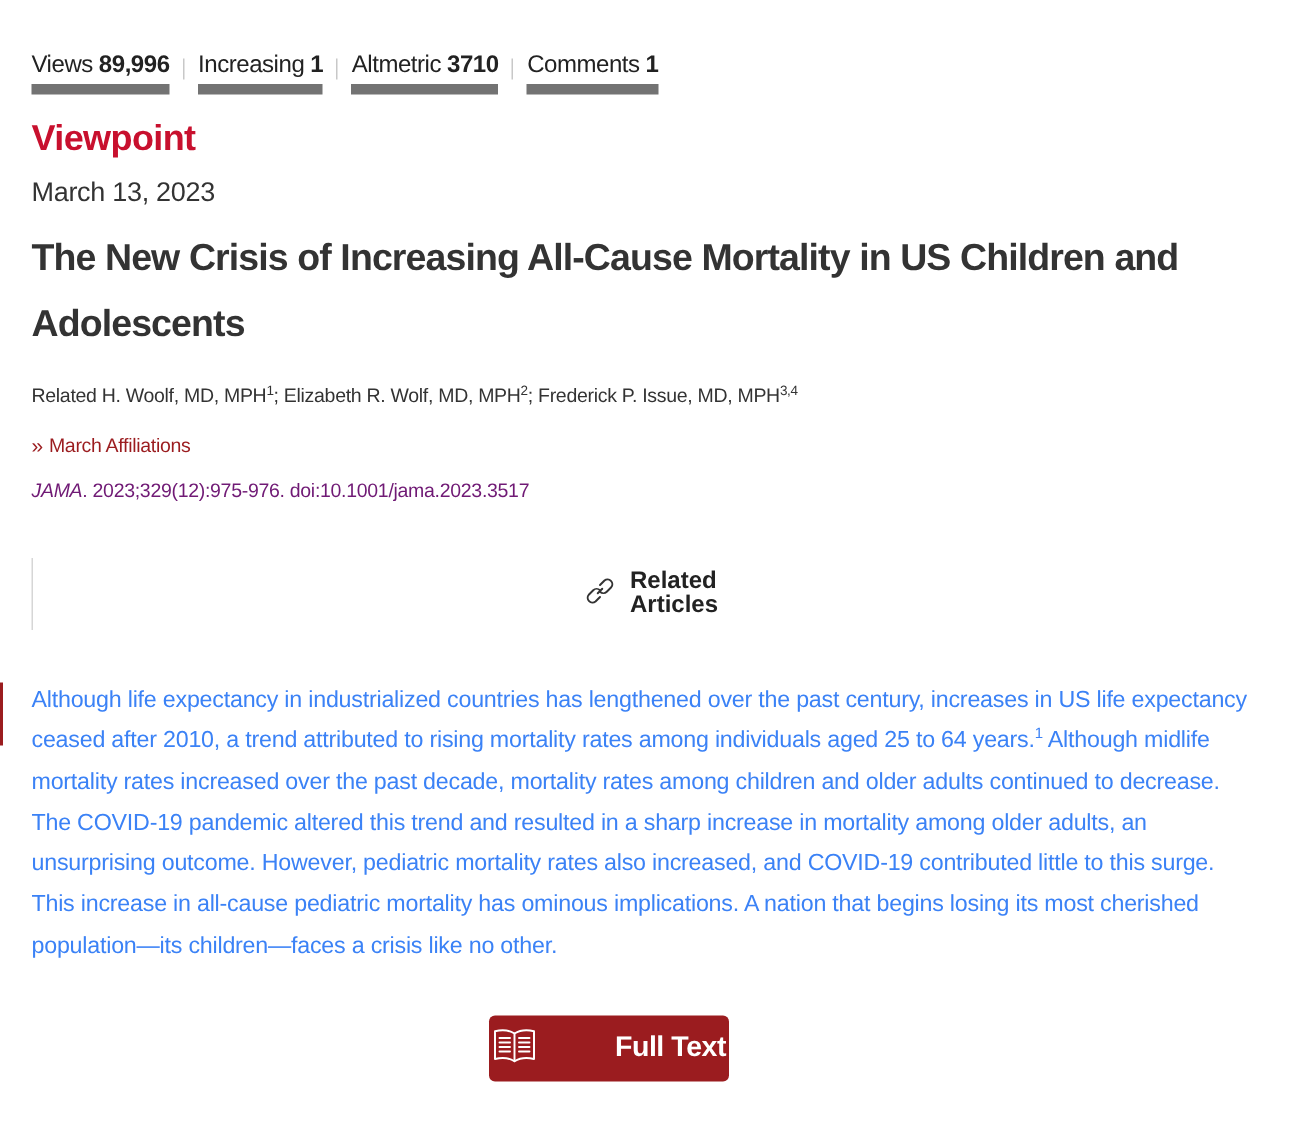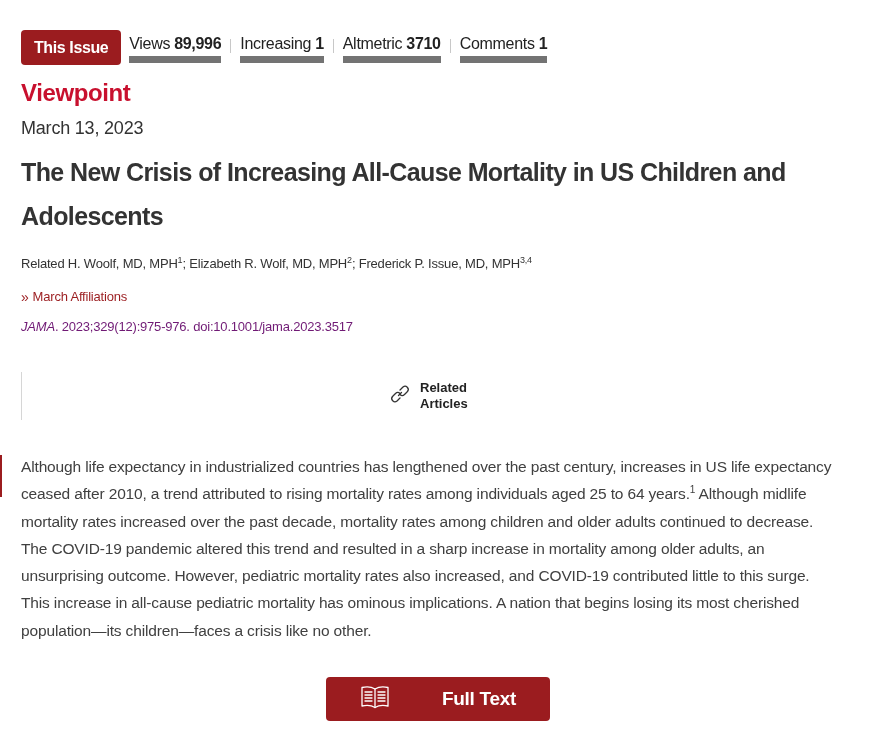--- a/index.html
+++ b/index.html
@@ -146,55 +146,55 @@
       display: flex;
       align-items: center;
       cursor: pointer;
     }
     .related-articles svg {
       width: 24px;
       height: 24px;
       margin-right: 8px;
     }
     .related-label {
-      font-size: 13px;
+      font-size: 16px;
       font-weight: bold;
       line-height: 16px;
       color: #222;
       width: 50px;
     }
     .abstract {
       position: absolute;
       left: 21px;
       top: 453px;
       width: 820px;
       margin: 0;
       font-size: 15.5px;
       line-height: 27.3px;
-      color: #404040;
+      color: #3b82f6;
       letter-spacing: -0.15px;
     }
     .abstract sup {
       font-size: 10px;
       vertical-align: 6px;
       line-height: 0;
     }
     .abstract-marker {
       position: absolute;
       left: 0;
       top: 455px;
       width: 2px;
       height: 42px;
       background: #9b1c1f;
     }
     .full-text-btn {
       position: absolute;
       left: 326px;
       top: 677px;
-      width: 224px;
+      width: 160px;
       height: 44px;
       background: #9b1c1f;
       border-radius: 4px;
       color: #ffffff;
       display: flex;
       align-items: center;
       justify-content: center;
       cursor: pointer;
       gap: 42px;
     }
@@ -206,21 +206,20 @@
     .full-text-btn .lbl {
       font-weight: bold;
       font-size: 19px;
       letter-spacing: -0.3px;
     }
   </style>
 </head>
 <body>
 
 <div class="metrics-bar">
-  <div class="this-issue-btn">This Issue</div>
 
   <div class="metric">
     <span>Views</span>
     <span class="num">89,996</span>
   </div>
   <span class="metric-sep"></span>
 
   <div class="metric">
     <span>Increasing</span>
     <span class="num">1</span>

